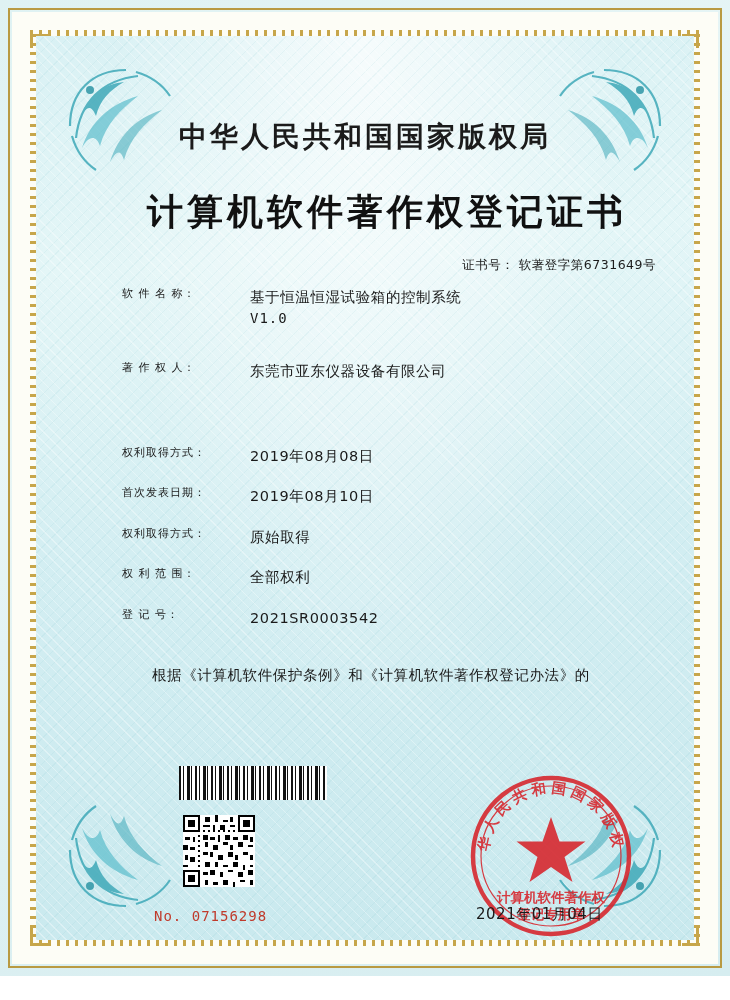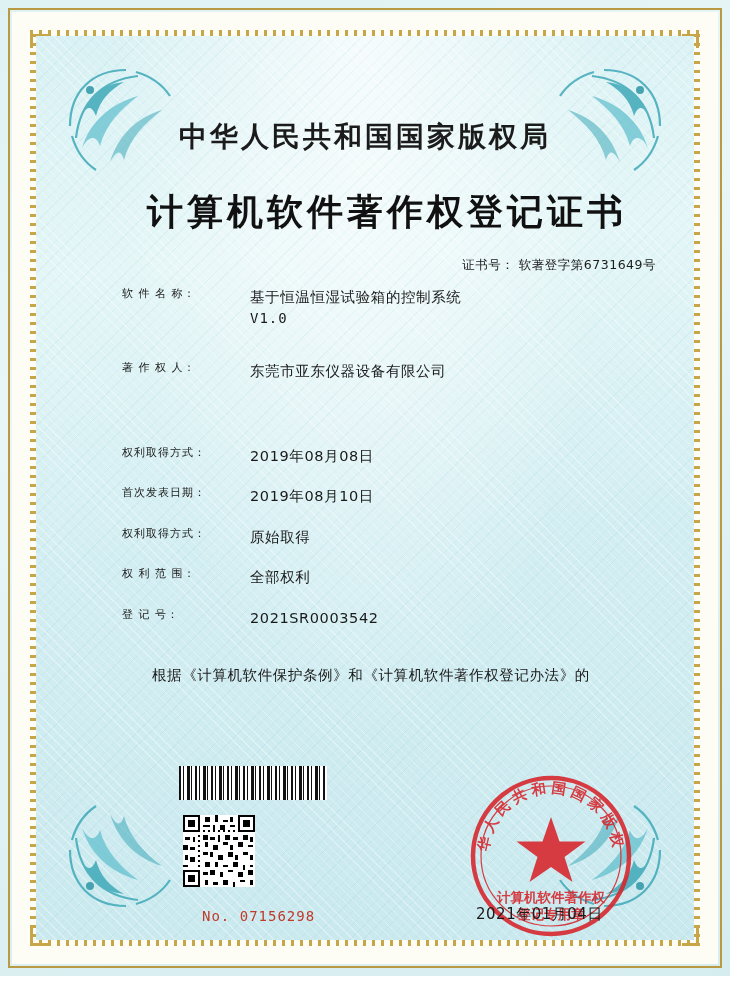--- a/index.html
+++ b/index.html
@@ -226,21 +226,20 @@
 
   
   .serial {
     position: absolute;
     left: 118px;
     top: 872px;
     font-family: "DejaVu Sans Mono", monospace;
     font-size: 14px;
     color: #c03a2b;
     letter-spacing: 1px;
-    margin-left: 48px;
   }
   .issue-date {
     position: absolute;
     left: 440px;
     top: 869px;
     font-family: "DejaVu Sans", sans-serif;
     font-size: 15px;
     color: #1a1a1a;
     letter-spacing: 0.5px;
   }

